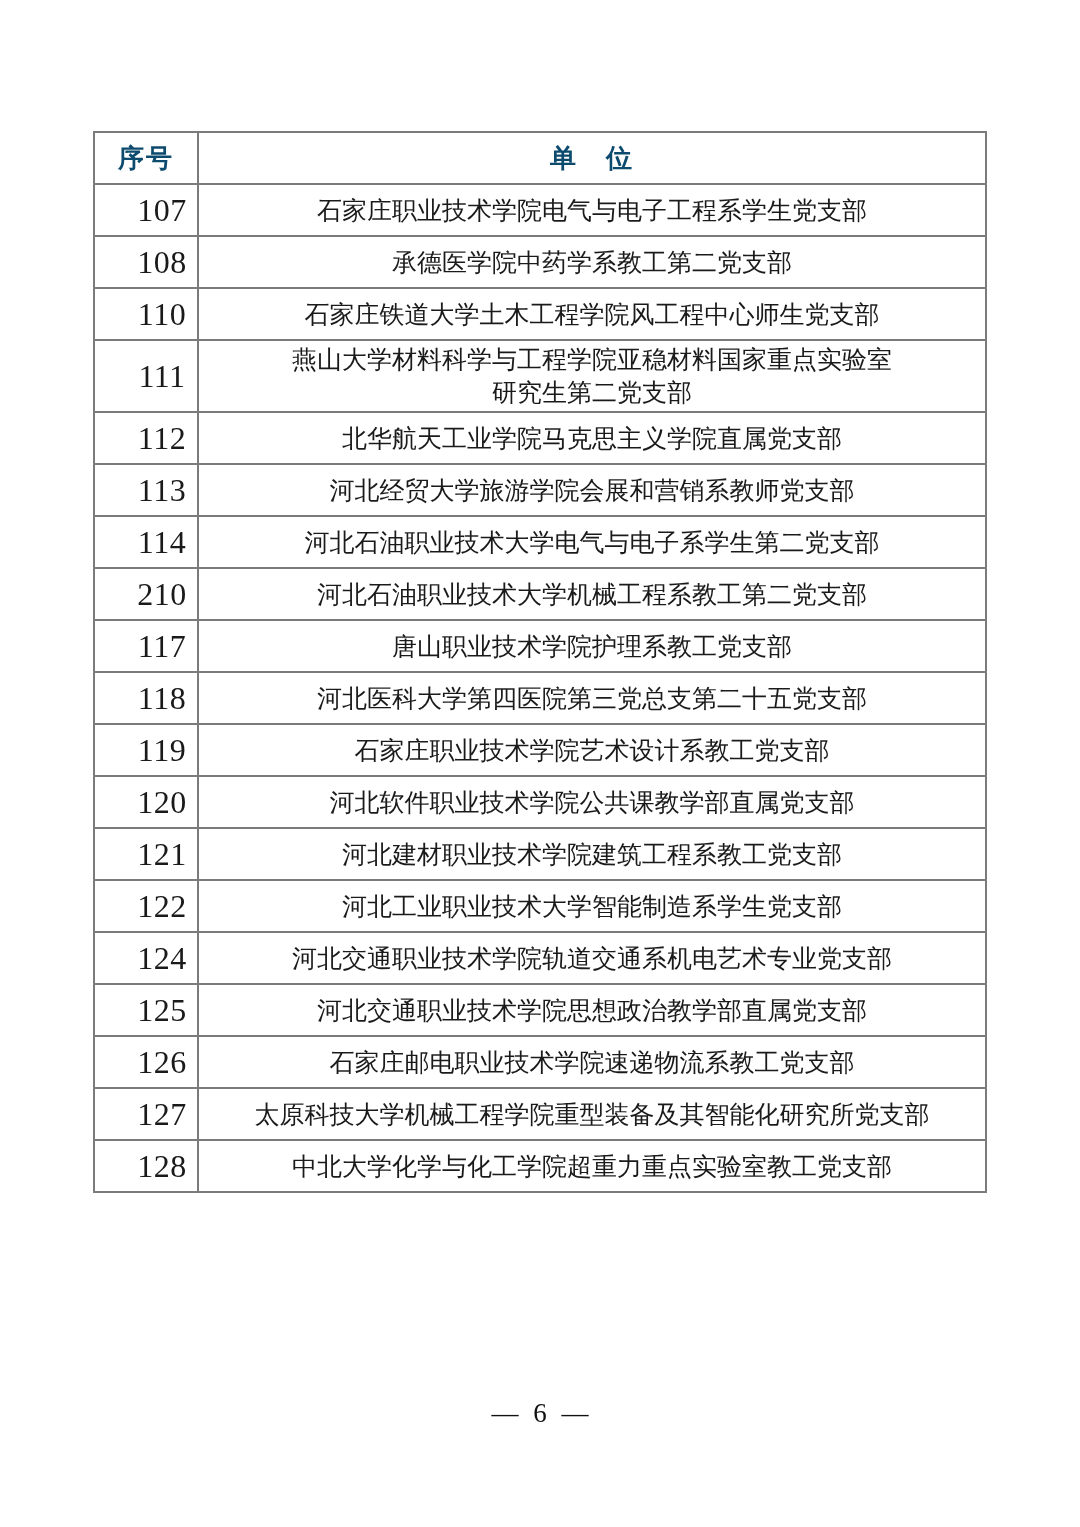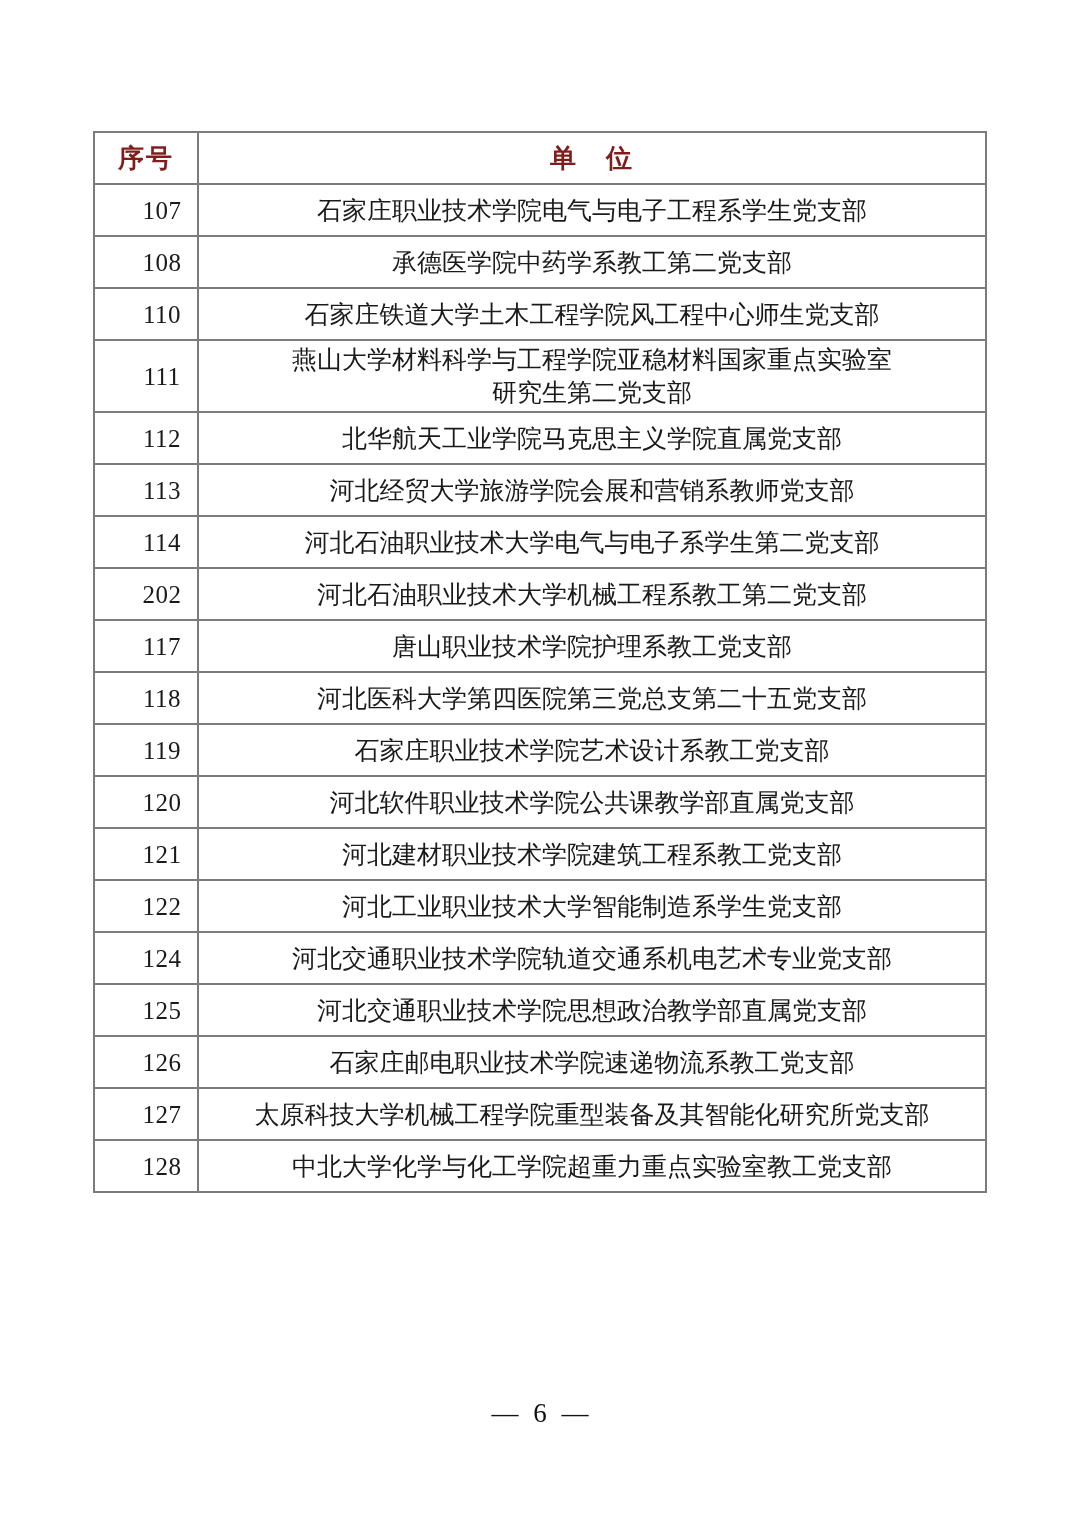--- a/index.html
+++ b/index.html
@@ -35,31 +35,31 @@
   table.unit-table th.col-no-h,
   table.unit-table td.col-no {
     width: 104px;
   }
   table.unit-table th {
     height: 52px;
     font-family: "Liberation Sans", "DejaVu Sans", sans-serif;
     font-weight: 600;
     font-size: 26px;
     letter-spacing: 2px;
-    color: #7f1d1d;
+    color: #0c4a6e;
   }
   table.unit-table td {
     height: 52px;
     font-size: 25px;
     line-height: 33px;
     white-space: pre-line;
     padding: 2px 6px;
   }
   table.unit-table td.col-no {
-    font-size: 25px;
+    font-size: 32px;
     letter-spacing: 0.5px;
     padding-left: 38px;
   }
   .page-footer {
     position: absolute;
     left: 0;
     top: 1398px;
     width: 100%;
     text-align: center;
     font-size: 27px;
@@ -103,21 +103,21 @@
         </tr>
         <tr>
           <td class="col-no">113</td>
           <td class="col-unit">河北经贸大学旅游学院会展和营销系教师党支部</td>
         </tr>
         <tr>
           <td class="col-no">114</td>
           <td class="col-unit">河北石油职业技术大学电气与电子系学生第二党支部</td>
         </tr>
         <tr>
-          <td class="col-no">202</td>
+          <td class="col-no">210</td>
           <td class="col-unit">河北石油职业技术大学机械工程系教工第二党支部</td>
         </tr>
         <tr>
           <td class="col-no">117</td>
           <td class="col-unit">唐山职业技术学院护理系教工党支部</td>
         </tr>
         <tr>
           <td class="col-no">118</td>
           <td class="col-unit">河北医科大学第四医院第三党总支第二十五党支部</td>
         </tr>

